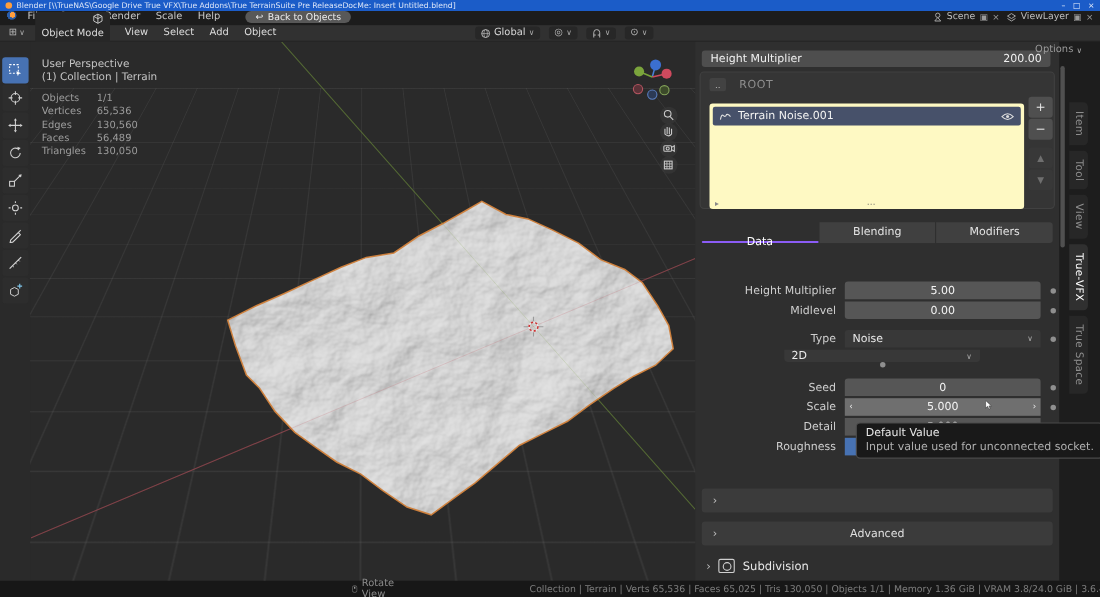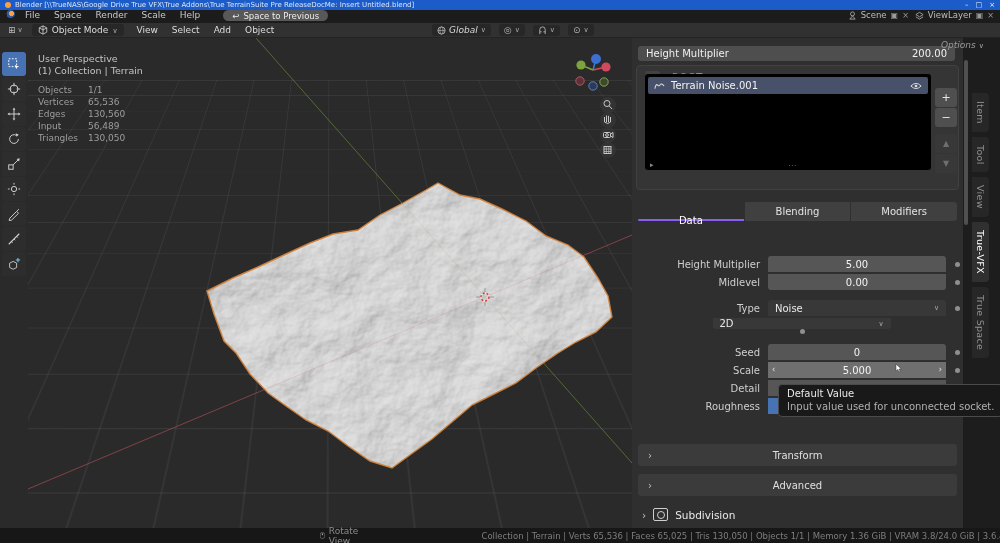--- a/index.html
+++ b/index.html
@@ -16,23 +16,23 @@
   .menu{padding:0 7px;}
   .backbtn{margin-left:16px;background:#585858;border-radius:7px;padding:0 9px;height:11px;
            display:flex;align-items:center;gap:4px;font-size:8.5px;color:#ececec;}
   .tb-right{margin-left:auto;display:flex;align-items:center;gap:6px;font-size:8.5px;color:#bdbdbd;}
   .tb-widget{display:flex;align-items:center;gap:4px;}
   .tb-mini{color:#9a9a9a;font-size:8px;}
   
   .vheader{left:0;top:23px;width:1000px;height:15px;background:#313131;border-bottom:1px solid #232323;
            display:flex;align-items:center;font-size:9px;color:#dcdcdc;padding:0 5px;box-sizing:border-box;}
   .mode-widget{display:flex;align-items:flex-end;gap:4px;background:#272727;border-radius:3px;
-               padding:1px 6px;margin:0 6px;}
+               padding:1px 6px;margin:0 6px;flex-direction:column;}
   .chev{font-size:7px;color:#a8a8a8;}
-  .vh-mid{position:absolute;left:432px;top:24px;display:flex;align-items:center;gap:8px;font-size:9px;z-index:5;font-style:italic;}
+  .vh-mid{position:absolute;left:432px;top:24px;display:flex;align-items:center;gap:8px;font-size:9px;z-index:5;}
   .vh-w{display:flex;align-items:center;gap:3px;background:#272727;border-radius:3px;padding:1px 5px;}
   
   .toolcol{left:2px;top:52px;width:26px;display:flex;flex-direction:column;gap:1px;z-index:6;}
   .tool{width:24px;height:24px;background:rgba(46,46,46,.9);border-radius:3px;display:flex;
         align-items:center;justify-content:center;}
   .tool.active{background:#4772b3;}
   
   .vp{left:28px;top:38px;width:604px;height:490px;overflow:hidden;background:#2a2a2a;}
   .vp-grid{position:absolute;left:-45%;top:-35%;width:190%;height:220%;
     background-image:linear-gradient(rgba(150,150,150,.12) 1px,transparent 1px),
@@ -45,21 +45,21 @@
   
   .sidebar{left:632px;top:38px;width:331px;height:490px;background:#2f2f2f;}
   .slider{position:absolute;display:flex;align-items:center;border-radius:3px;font-size:10px;
           color:#f0f0f0;padding:0 8px;box-sizing:border-box;justify-content:space-between;}
   .panelbox{position:absolute;left:4px;top:27px;width:323px;height:125px;background:#353535;
             border:1px solid #414141;border-radius:4px;box-sizing:border-box;}
   .rootrow{position:absolute;left:8px;top:5px;display:flex;align-items:center;gap:12px;}
   .upbtn{background:#424242;border-radius:2px;font-size:8px;color:#bbb;padding:0 5px;height:12px;
          display:flex;align-items:center;}
   .rootlbl{font-size:10px;color:#8f8f8f;letter-spacing:.5px;}
-  .layerlist{position:absolute;left:8px;top:8px;width:286px;height:96px;background:#000000;border-radius:3px;}
+  .layerlist{position:absolute;left:8px;top:28px;width:286px;height:96px;background:#fef9c3;border-radius:3px;}
   .layerrow{position:absolute;left:3px;top:3px;right:3px;height:17px;background:#47516a;border-radius:2px;
             display:flex;align-items:center;gap:6px;padding:0 6px;font-size:10px;color:#f2f2f2;box-sizing:border-box;}
   .listbtn{position:absolute;left:298px;width:22px;height:19px;background:#4f4f4f;border-radius:3px;
            display:flex;align-items:center;justify-content:center;font-size:11px;color:#e6e6e6;}
   .listbtn.dis{background:#383838;color:#6f6f6f;font-size:8px;}
   .modetabs{position:absolute;left:6px;top:164px;width:319px;height:19px;display:flex;gap:1px;}
   .mtab{flex:1;background:#404040;display:flex;align-items:center;justify-content:center;
         font-size:10px;color:#e3e3e3;}
   .mtab.first{border-radius:3px 0 0 3px;}
   .mtab.last{border-radius:0 3px 3px 0;}
@@ -86,21 +86,21 @@
            padding:2px 8px 3px;z-index:60;white-space:nowrap;line-height:13px;}
   .tt1{font-size:10px;color:#e9e9e9;}
   .tt2{font-size:10px;color:#b0b0b0;}
   
   .strip{left:963px;top:38px;width:37px;height:490px;background:#1d1d1d;}
   .scrollthumb{position:absolute;left:1px;top:22px;width:4px;height:165px;background:#505050;border-radius:2px;}
   .vtabs{position:absolute;left:9px;top:55px;display:flex;flex-direction:column;gap:5px;}
   .vtab{writing-mode:vertical-rl;background:#272727;color:#8f8f8f;font-size:9.5px;padding:8px 3px;
         border-radius:0 4px 4px 0;letter-spacing:.3px;}
   .vtab.active{background:#303030;color:#fff;}
-  .optlbl{left:941px;top:40px;font-size:9px;color:#9a9a9a;z-index:20;display:flex;gap:3px;align-items:flex-end;font-style:italic;}
+  .optlbl{left:941px;top:40px;font-size:9px;color:#9a9a9a;z-index:20;display:flex;gap:3px;align-items:flex-end;}
   
   .statusbar{left:0;top:528px;width:1000px;height:15px;background:#171717;display:flex;align-items:center;
              font-size:9px;color:#8b8b8b;padding:0 8px;box-sizing:border-box;}
   .sb-hint{display:flex;align-items:center;gap:4px;}
   .sb-stats{margin-left:auto;color:#7e7e7e;white-space:nowrap;font-size:8.5px;}
   svg{display:block;}
 </style>
 </head>
 <body>
 
@@ -118,21 +118,21 @@
 
   <div class="abs topbar">
     <span style="width:9px;height:8px;margin-right:3px;background:radial-gradient(circle at 60% 45%,#ff9e3d 0 35%,#2a5ca8 36% 70%,transparent 71%);border-radius:50%;display:inline-block;"></span>
     <span class="menu">File</span>
     <span class="menu">Space</span>
     <span class="menu">Render</span>
     <span class="menu">Scale</span>
     <span class="menu">Help</span>
     <span class="backbtn">
       <span>↩</span>
-      <span>Space to Previous</span>
+      <span>Back to Objects</span>
     </span>
     <span class="tb-right">
       <span class="tb-widget">
         <svg width="9" height="9" viewBox="0 0 10 10">
             <circle cx="5" cy="3.2" r="2.2" fill="none" stroke="#a5a5a5"></circle>
             <path d="M2 9 L5 5.5 L8 9 Z" fill="none" stroke="#a5a5a5"></path>
           </svg>
         <span>Scene</span>
         <span class="tb-mini">▣</span>
         <span class="tb-mini">×</span>
@@ -332,21 +332,21 @@
           </div>
         <div class="srow">
             <span class="sl">Vertices</span>
             <span>65,536</span>
           </div>
         <div class="srow">
             <span class="sl">Edges</span>
             <span>130,560</span>
           </div>
         <div class="srow">
-            <span class="sl">Input</span>
+            <span class="sl">Faces</span>
             <span>56,489</span>
           </div>
         <div class="srow">
             <span class="sl">Triangles</span>
             <span>130,050</span>
           </div>
       </div>
     </div>
   </div>
 
@@ -436,21 +436,20 @@
       <span class="plabel">Detail</span>
       <span class="pfield">5.000</span>
     </div>
     <div class="prow" style="top:360px;">
       <span class="plabel">Roughness</span>
       <span class="pfield" style="background:#4772b3;"></span>
     </div>
 
     <div class="cpanel" style="top:406px;">
       <span class="arr">›</span>
-      <span class="clbl">Transform</span>
     </div>
     <div class="cpanel" style="top:436px;">
       <span class="arr">›</span>
       <span class="clbl">Advanced</span>
     </div>
     <div class="subrow">
       <span style="color:#c0c0c0;">›</span>
       <span class="subicon">
           <i></i>
         </span>

